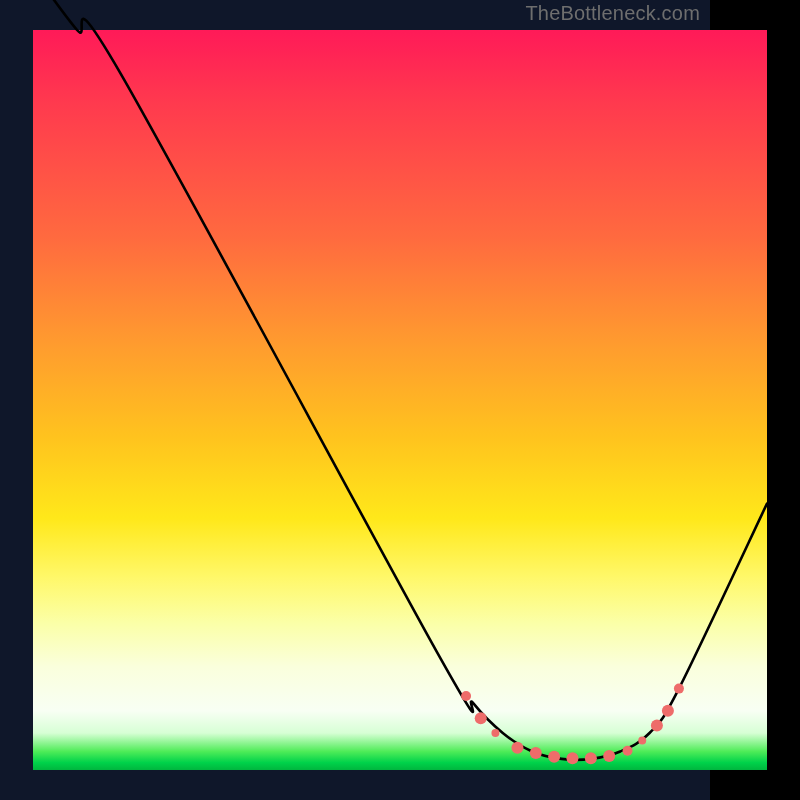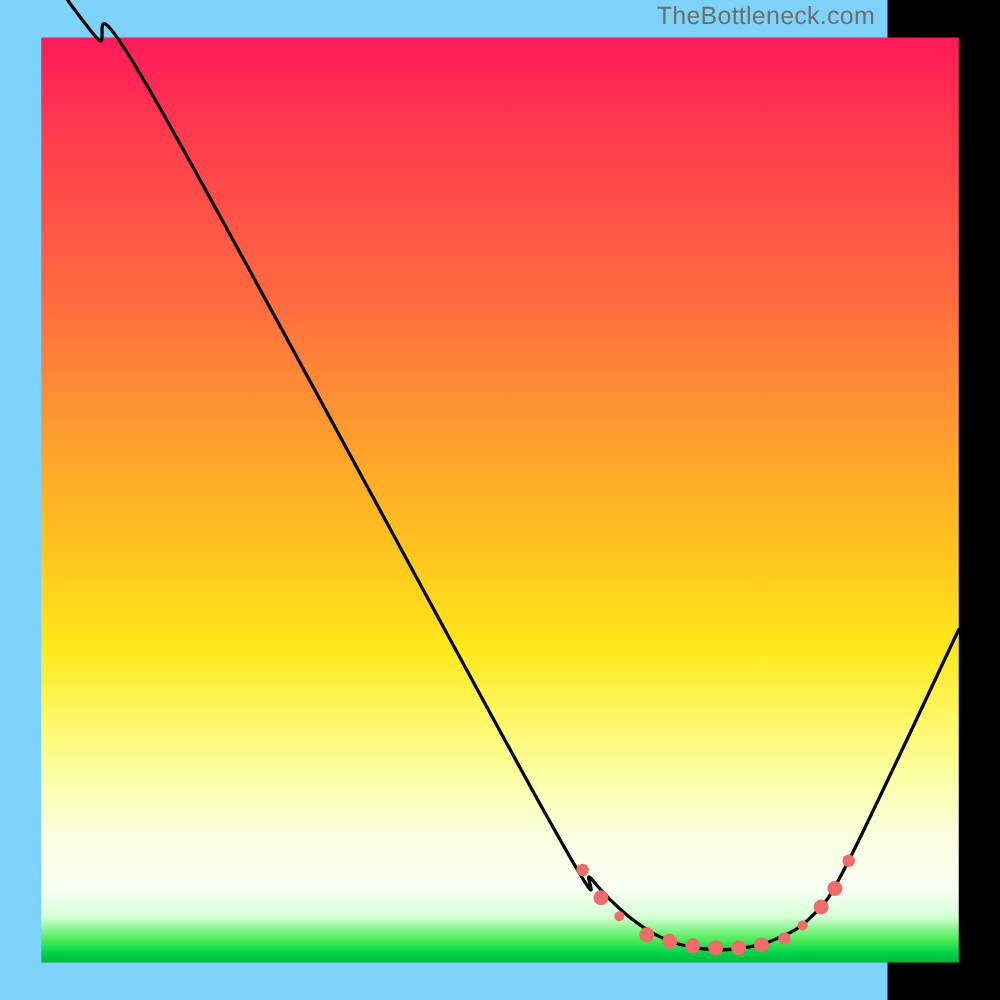--- a/index.html
+++ b/index.html
@@ -10,21 +10,21 @@
     background: #000;
     overflow: hidden;
     font-family: Arial, Helvetica, sans-serif;
   }
   .frame {
     position: absolute;
     left: 0;
     top: 0;
     width: 710px;
     height: 800px;
-    background: #7dd3fc;
+    background: #0f172a;
   }
   .watermark {
     position: absolute;
     top: 2px;
     right: 10px;
     color: #6e6e6e;
     font-size: 20px;
     font-weight: 500;
     letter-spacing: 0.2px;
     user-select: none;

